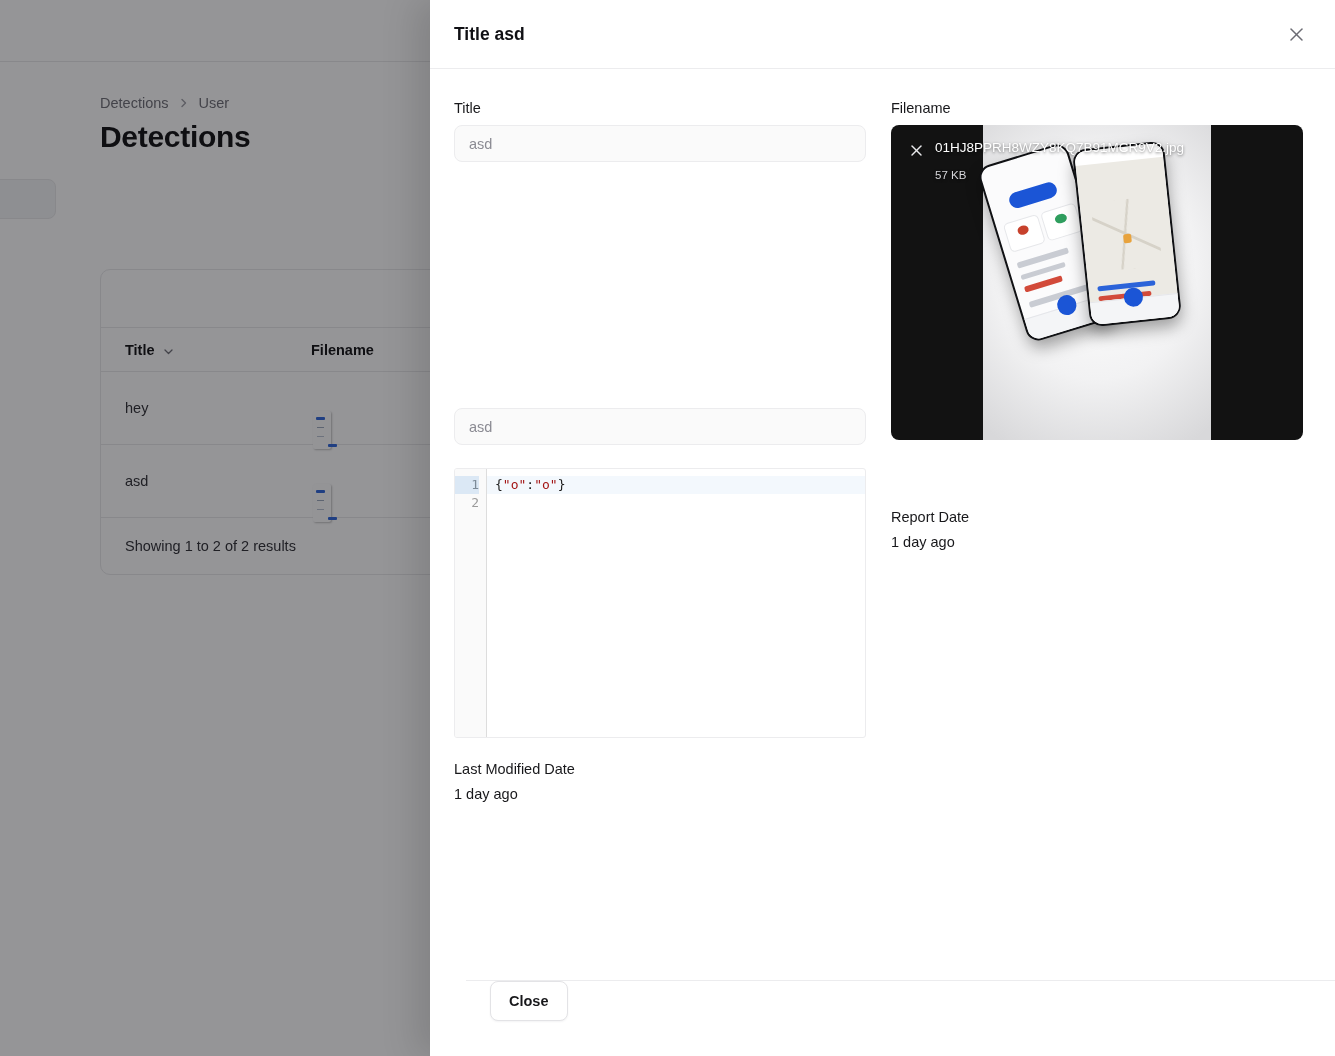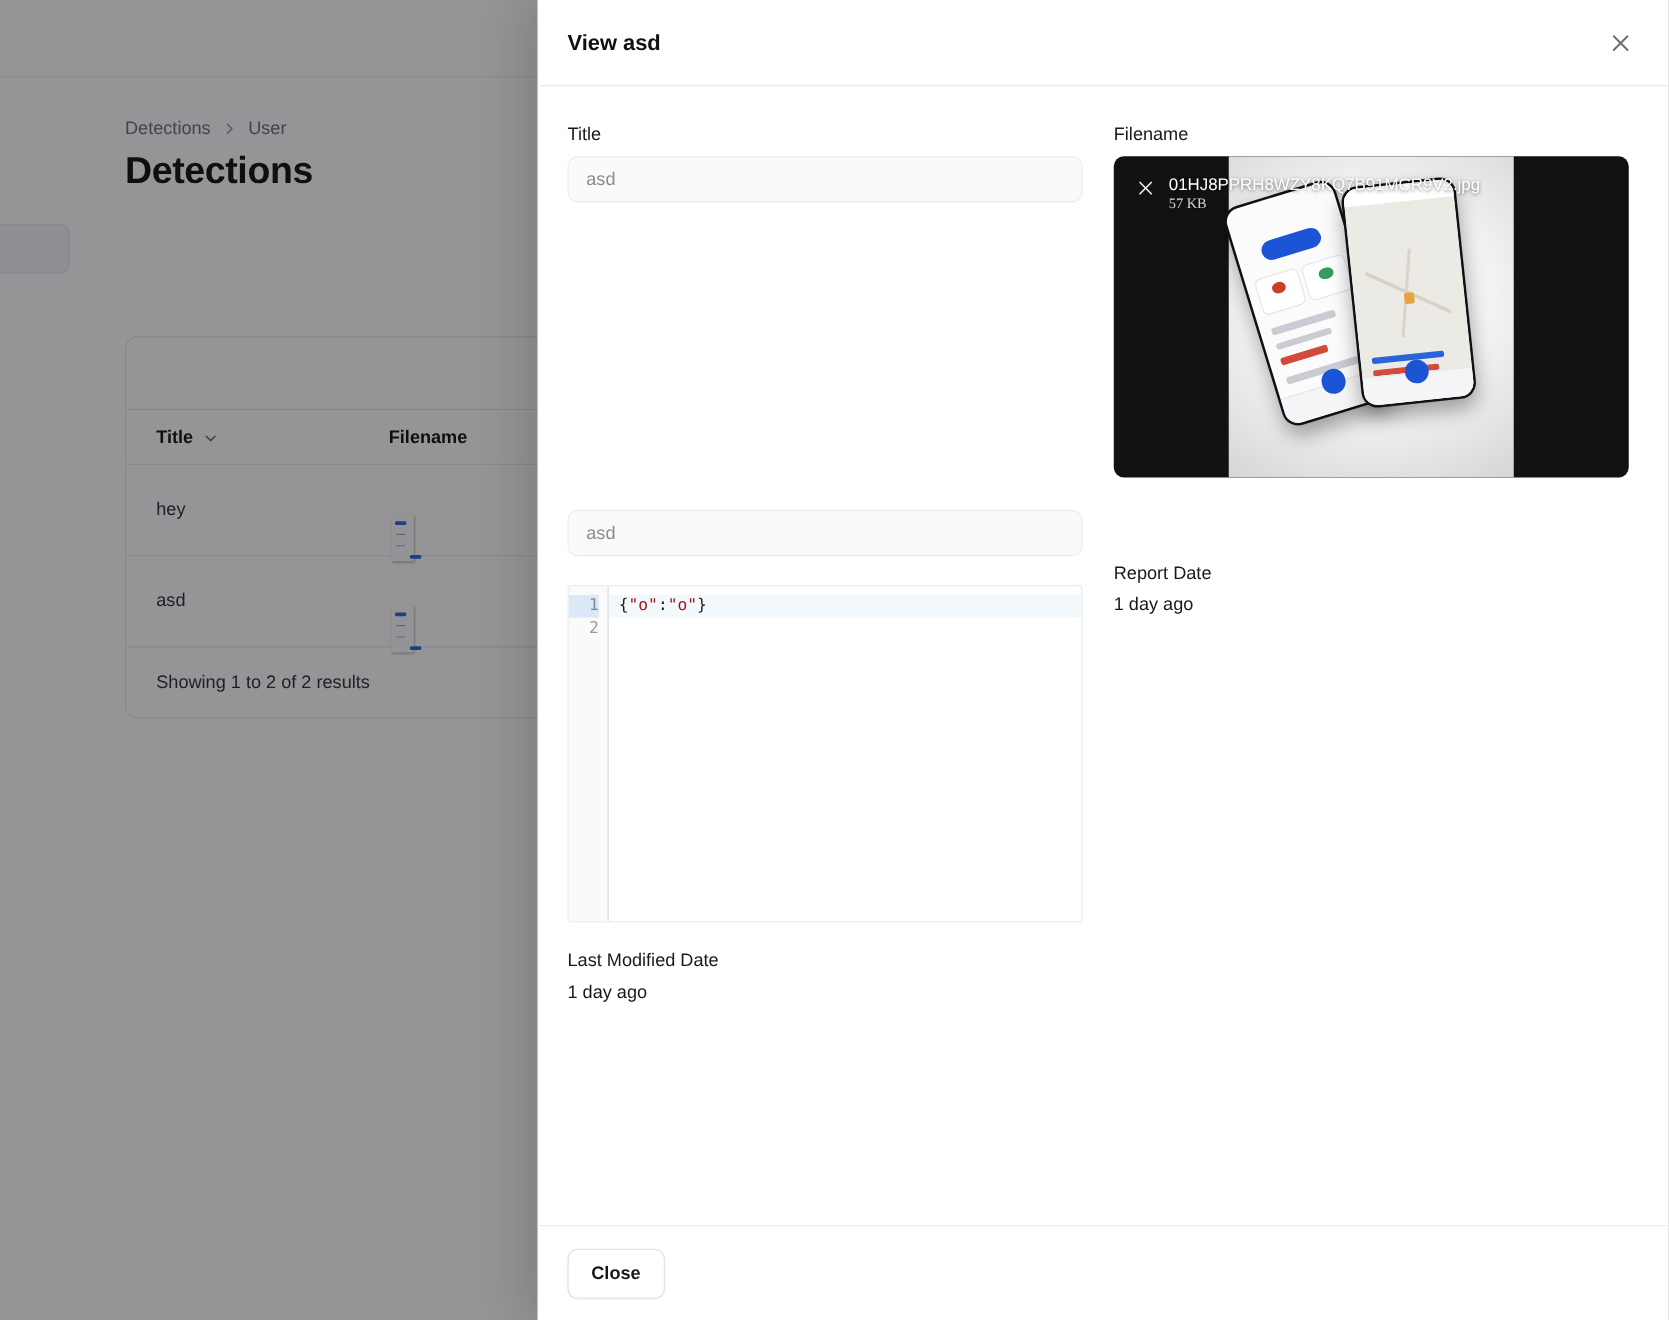--- a/index.html
+++ b/index.html
@@ -124,22 +124,23 @@
     flex: 1 1 auto; overflow: hidden;
     padding: 31px 24px 0 24px;
     display: grid;
     grid-template-columns: 412px 412px;
     column-gap: 25px;
     align-content: start;
   }
   .modal-footer {
     flex: 0 0 76px; height: 76px;
     border-top: 1px solid #ececee;
-    display: flex; align-items: center;
+    display: flex; align-items: flex-start;
     padding: 0 24px;
+    margin-left: 36px;
   }
   .btn-close {
     height: 40px; padding: 0 18px;
     background: #ffffff;
     border: 1px solid #e3e3e6;
     border-radius: 8px;
     font-family: "Liberation Sans", sans-serif;
     font-size: 14.5px; font-weight: bold; color: #18181b;
     box-shadow: 0 1px 2px rgba(16,24,40,.05);
     cursor: pointer;
@@ -175,21 +176,21 @@
     position: absolute; right: 12px; top: 50%; transform: translateY(-50%);
     width: 15px; height: 15px; display: block;
   }
   .field-static {
     font-size: 14.5px; color: #18181b;
   }
 
   
   .file-preview {
     position: relative;
-    width: 100%; height: 257px;
+    width: 100%; height: 315px;
     border-radius: 8px;
     overflow: hidden;
     background: #121212;
   }
   .fp-photo {
     position: absolute; left: 92px; top: 0; width: 228px; height: 100%;
     background:
       radial-gradient(ellipse 80% 65% at 50% 45%, #ffffff 0%, #f2f2f3 55%, #d8d8da 100%);
   }
   .phone {
@@ -275,23 +276,22 @@
     width: 22px; height: 22px; flex: 0 0 22px;
     display: flex; align-items: center; justify-content: center;
     background: transparent; border: none; cursor: pointer;
   }
   .fp-meta { padding-top: 1px; }
   .fp-name {
     font-size: 13.5px; color: #ffffff; white-space: nowrap;
     text-shadow: 0 1px 3px rgba(0,0,0,.55);
   }
   .fp-size {
-    font-size: 11.5px; color: #d6d6da; margin-top: 2px;
+    font-size: 11.5px; color: #d6d6da; margin-top: 14px;
     text-shadow: 0 1px 3px rgba(0,0,0,.55);
-    font-family: Liberation Serif, serif;
   }
 
   
   .editor {
     width: 100%; height: 270px;
     border: 1px solid #ececee;
     border-radius: 3px;
     background: #ffffff;
     display: flex;
     overflow: hidden;
@@ -374,21 +374,21 @@
       <div class="table-footer">Showing 1 to 2 of 2 results</div>
     </div>
   </div>
 </div>
 
 <div class="overlay"></div>
 
 <div class="modal">
 
   <div class="modal-header">
-    <div class="modal-title">View asd</div>
+    <div class="modal-title">Title asd</div>
     <button class="modal-close">
       <svg width="17" height="17" viewBox="0 0 17 17" fill="none" stroke="#6b6b73" stroke-width="1.5" stroke-linecap="round">
           <line x1="3" y1="3" x2="14" y2="14"></line>
           <line x1="14" y1="3" x2="3" y2="14"></line>
         </svg>
     </button>
   </div>
 
   <div class="modal-body">
 

